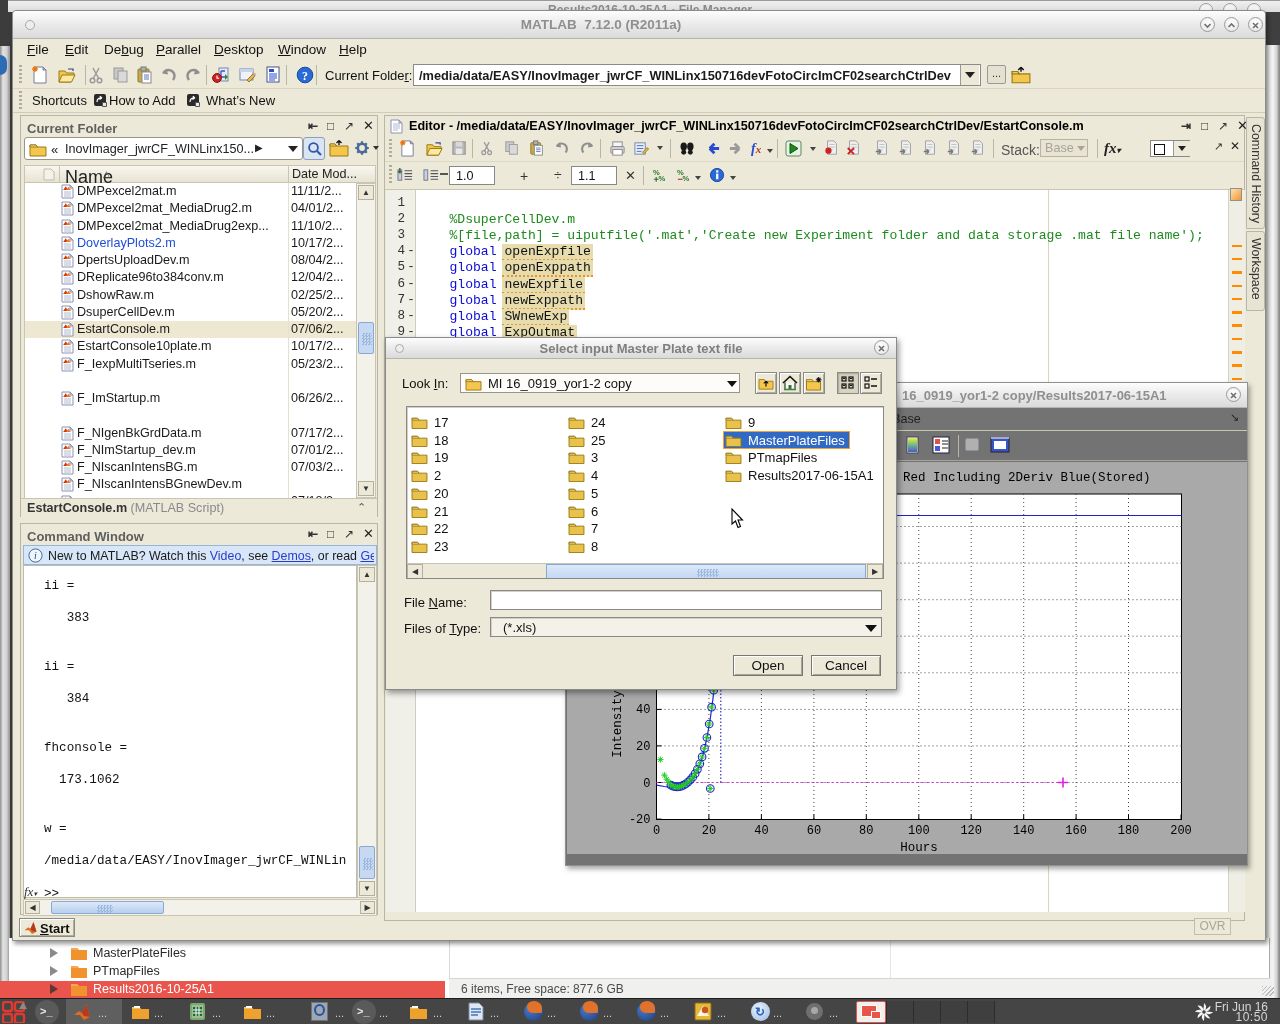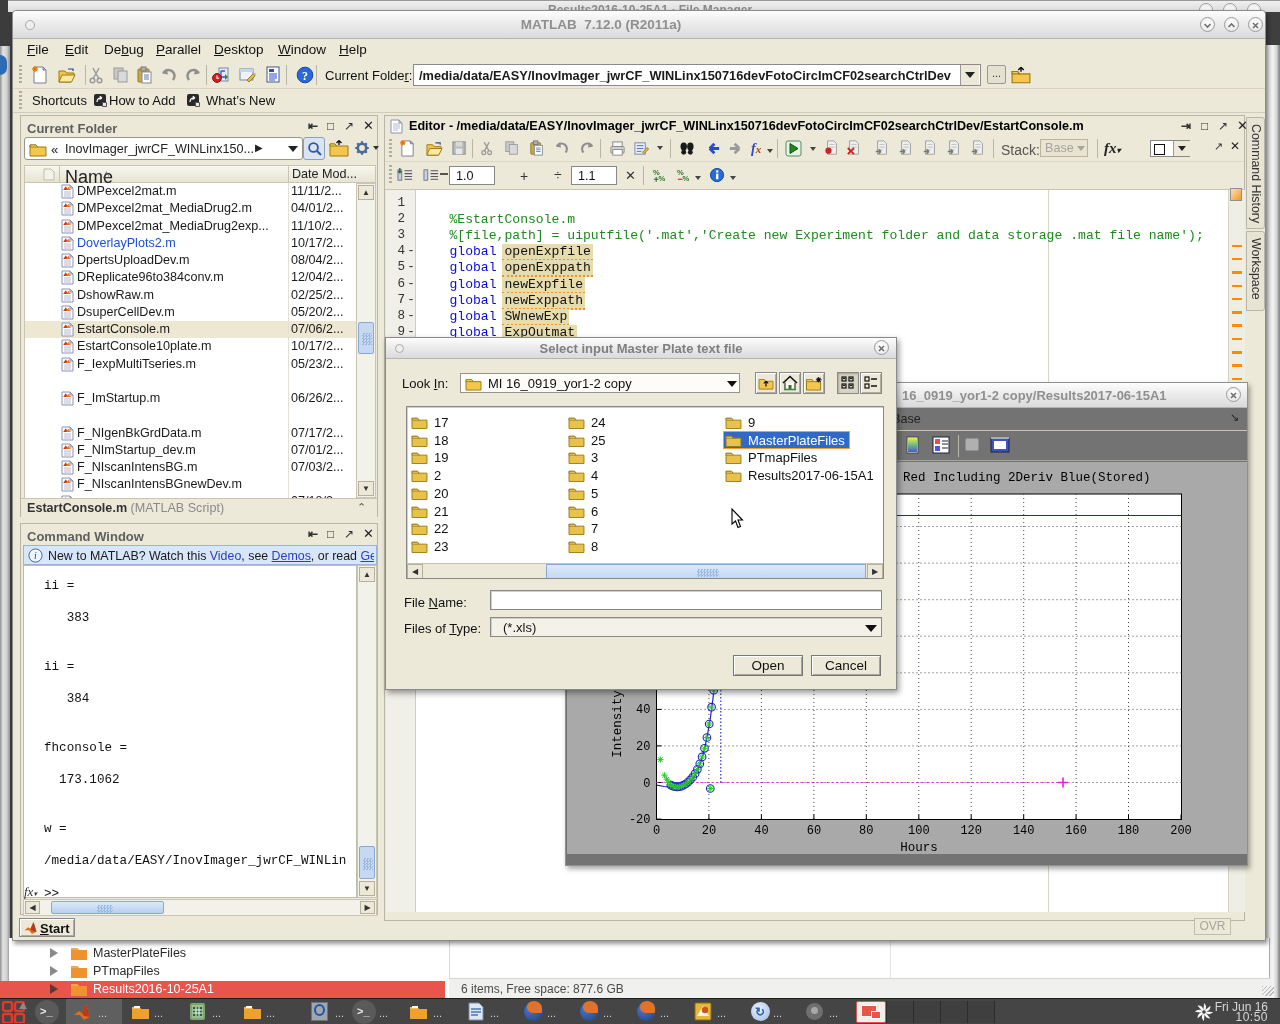--- a/index.html
+++ b/index.html
@@ -766,21 +766,21 @@
       <div class="abs" style="left:847px;top:221.7px;width:10px;height:2.5px;background:#ff8c00;"></div>
       <div class="abs" style="left:847px;top:235.0px;width:10px;height:2.5px;background:#ff8c00;"></div>
       <div class="abs" style="left:847px;top:248.3px;width:10px;height:2.5px;background:#ff8c00;"></div>
       <div class="abs" style="left:847px;top:261.6px;width:10px;height:2.5px;background:#ff8c00;"></div>
       <div class="abs mono" style="left:0;top:79.5px;height:16px;font-size:12.6px;color:#333;">
         <span class="abs" style="left:0;width:20px;text-align:right;">1</span>
       </div>
       <div class="abs mono" style="left:0;top:95.7px;height:16px;font-size:12.6px;color:#333;">
         <span class="abs" style="left:0;width:20px;text-align:right;">2</span>
       </div>
-      <div class="abs mono" style="left:33px;top:95.7px;font-size:13.1px;color:#1e8a1e;white-space:pre;">    %EstartConsole.m</div>
+      <div class="abs mono" style="left:33px;top:95.7px;font-size:13.1px;color:#1e8a1e;white-space:pre;">    %DsuperCellDev.m</div>
       <div class="abs mono" style="left:0;top:111.9px;height:16px;font-size:12.6px;color:#333;">
         <span class="abs" style="left:0;width:20px;text-align:right;">3</span>
       </div>
       <div class="abs mono" style="left:33px;top:111.9px;font-size:13.1px;color:#1e8a1e;white-space:pre;">    %[file,path] = uiputfile('.mat','Create new Experiment folder and data storage .mat file name');</div>
       <div class="abs mono" style="left:0;top:128.1px;height:16px;font-size:12.6px;color:#333;">
         <span class="abs" style="left:0;width:20px;text-align:right;">4</span>
         <span class="abs" style="left:22px;width:8px;text-align:center;">-</span>
       </div>
       <div class="abs mono" style="left:33px;top:128.1px;font-size:13.1px;white-space:pre;"><span style="color:#0a0ad8;">    global </span><span style="background:#e7dcae;border-bottom:2px dotted #e8962a;padding:0 2px 0 2px;margin:0 -2px;color:#111;">openExpfile</span></div>
       <div class="abs mono" style="left:0;top:144.3px;height:16px;font-size:12.6px;color:#333;">

